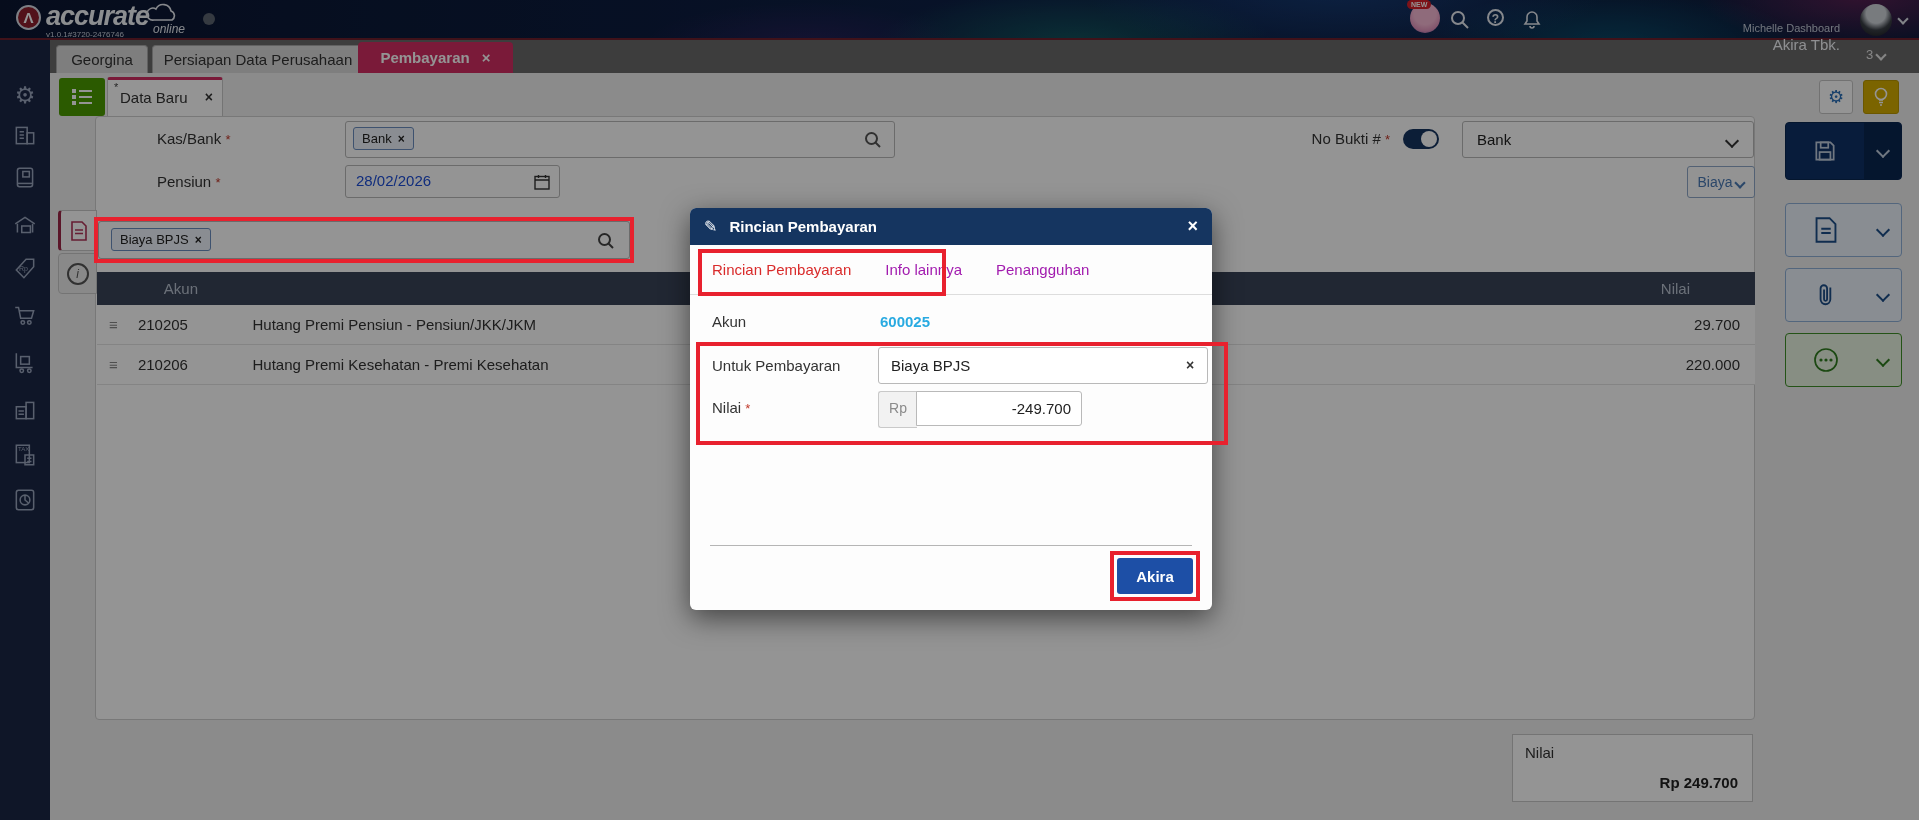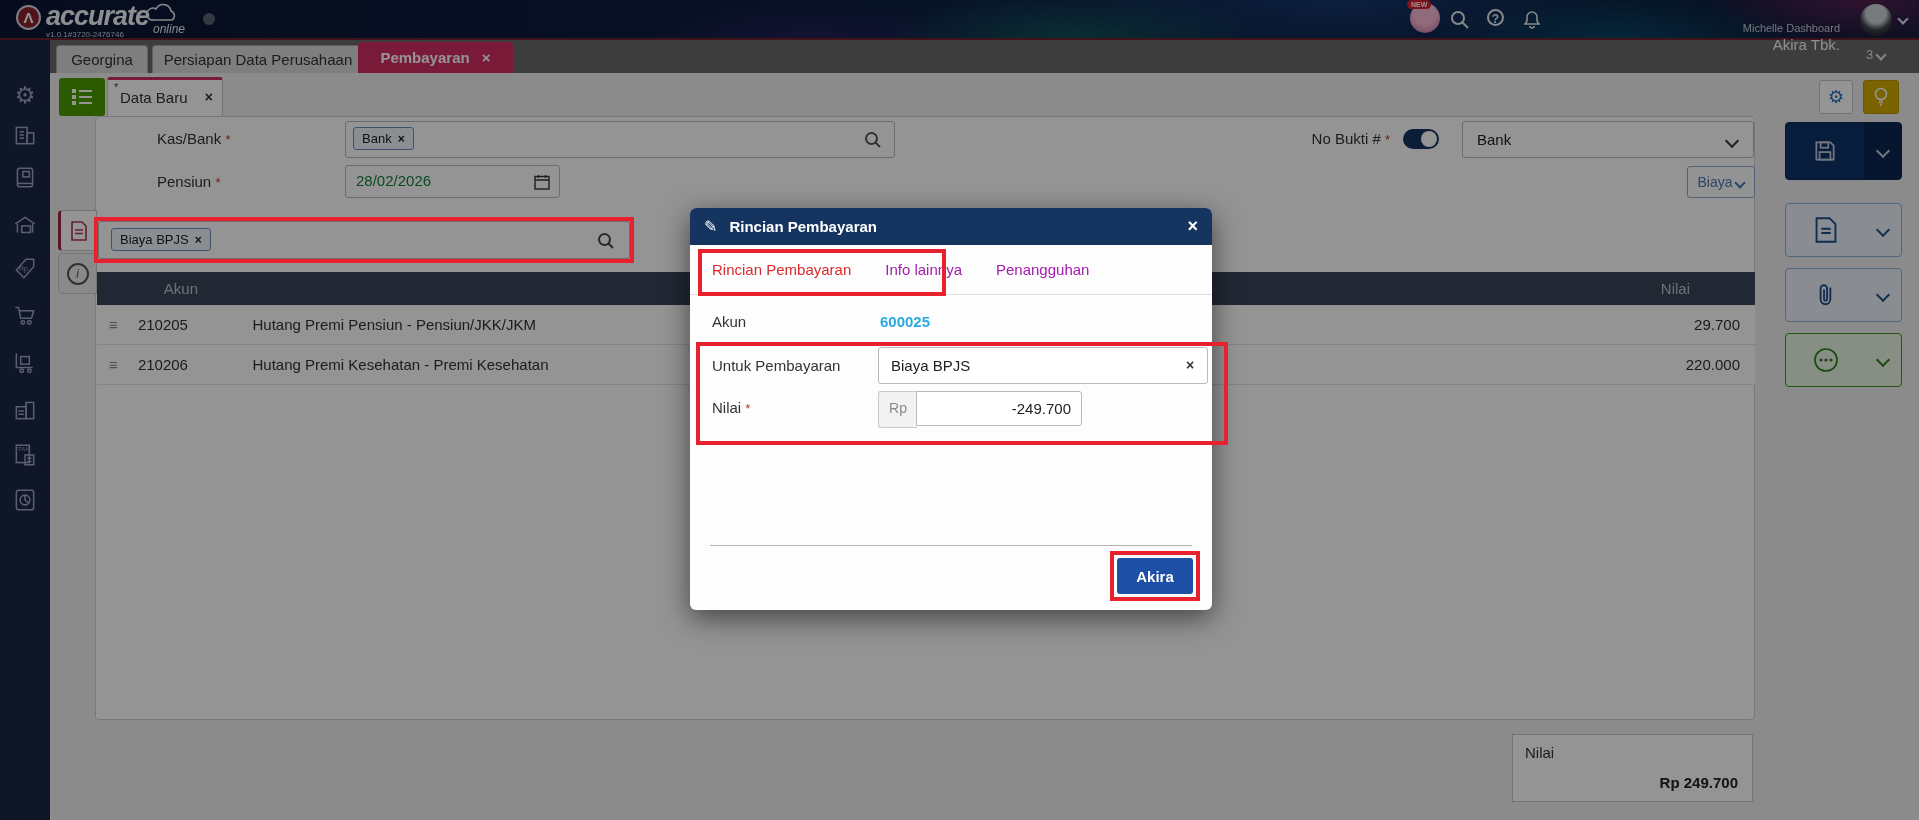--- a/index.html
+++ b/index.html
@@ -267,21 +267,21 @@
       <div class="knob"></div>
     </div>
   <div class="abs finput selbox">
     <span>Bank</span>
     <span class="cv" style="position:absolute;right:16px;top:14px;color:#333"></span>
   </div>
 
   <div class="abs flabel" style="left:157px;top:173px">
     <span>Pensiun</span> <span class="req">*</span></div>
   <div class="abs finput" style="left:345px;top:165px;width:215px;height:33px">
-    <input style="position: absolute; left: 8px; top: 5px; width: 150px; border: none; outline: none; font-size: 15px; color: #15803d; background: transparent; font-family: inherit;" value="28/02/2026">
+    <input style="position: absolute; left: 8px; top: 5px; width: 150px; border: none; outline: none; font-size: 15px; color: #1d4ed8; background: transparent; font-family: inherit;" value="28/02/2026">
     <svg style="position:absolute;right:9px;top:8px" width="16" height="16" viewBox="0 0 16 16">
       <rect x="1" y="2.5" width="14" height="12.5" fill="none" stroke="#333" stroke-width="1.4"></rect>
       <path d="M1 6h14 M4.5 1v3 M11.5 1v3" stroke="#333" stroke-width="1.4"></path>
     </svg>
   </div>
   <div class="abs ambil">
     <span>Biaya</span> <span class="cv" style="width:6px;height:6px"></span>
   </div>
 
   <div class="abs side-vtab" style="top:210px;border-left:3px solid #9e2648">

